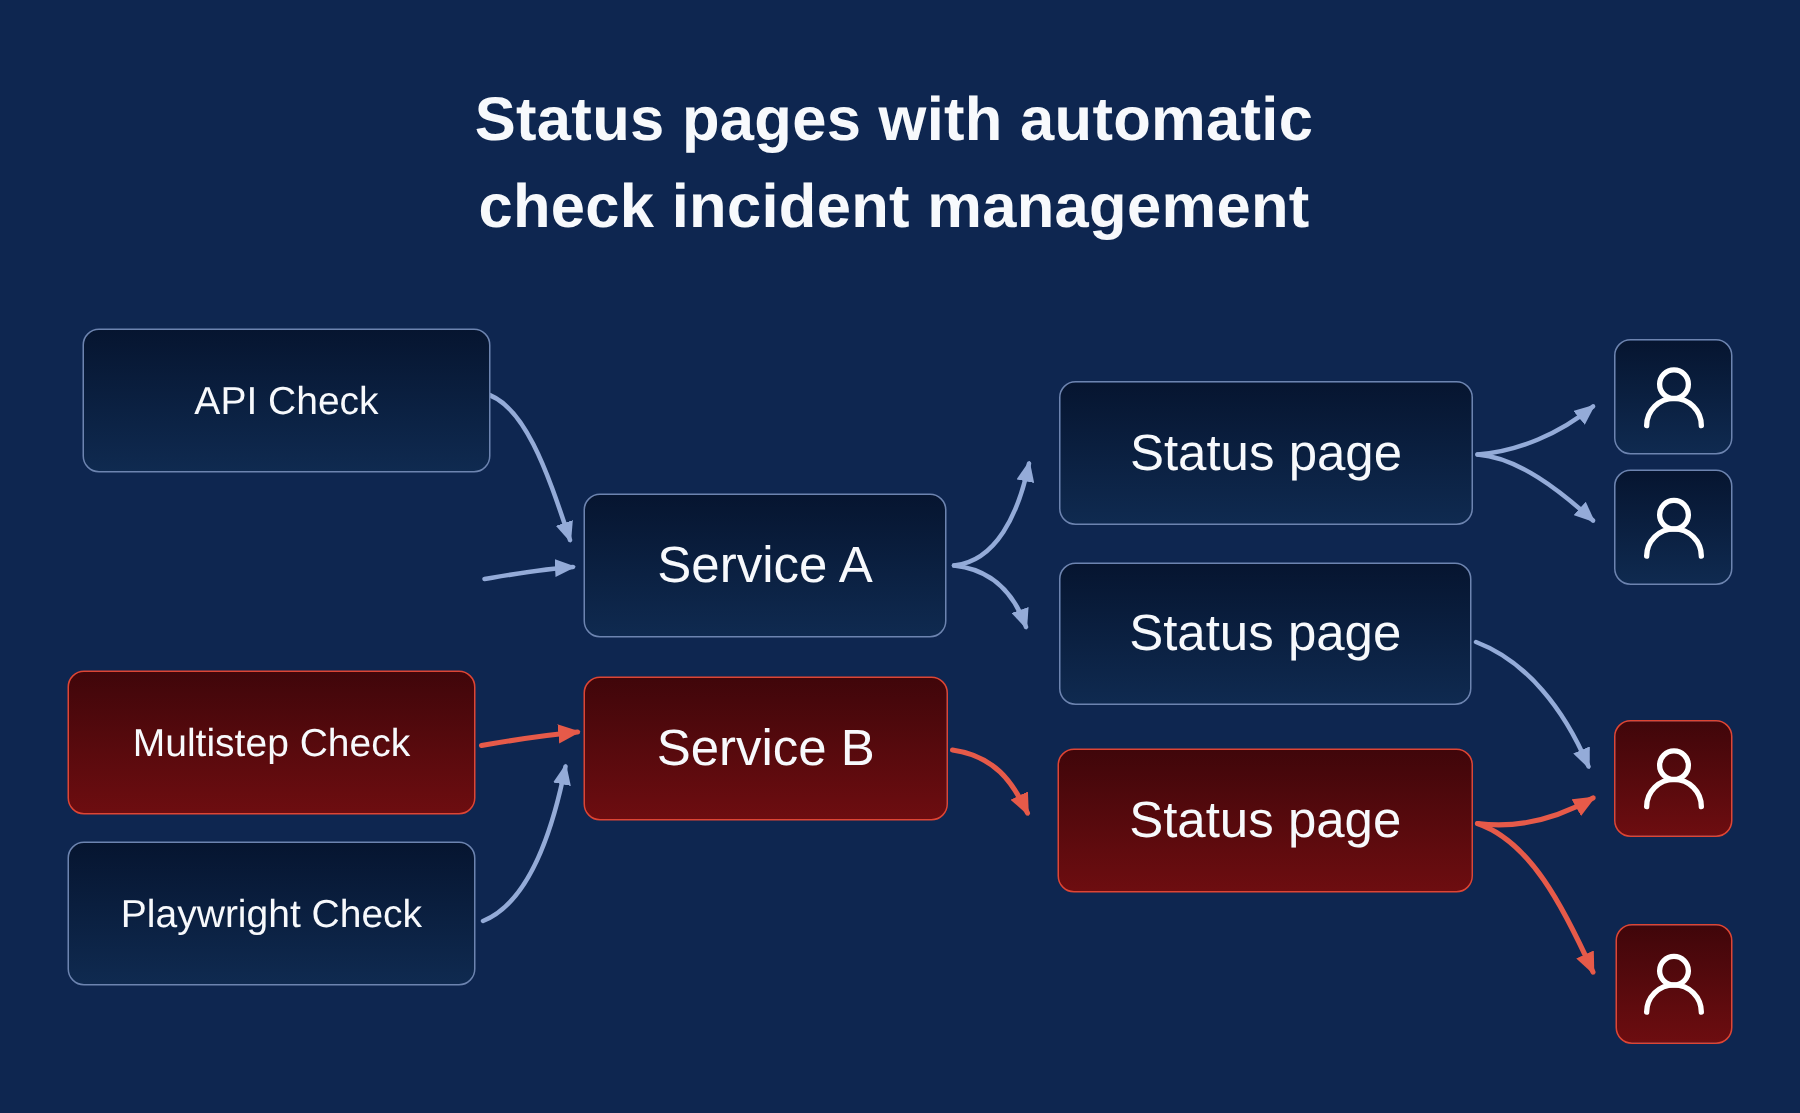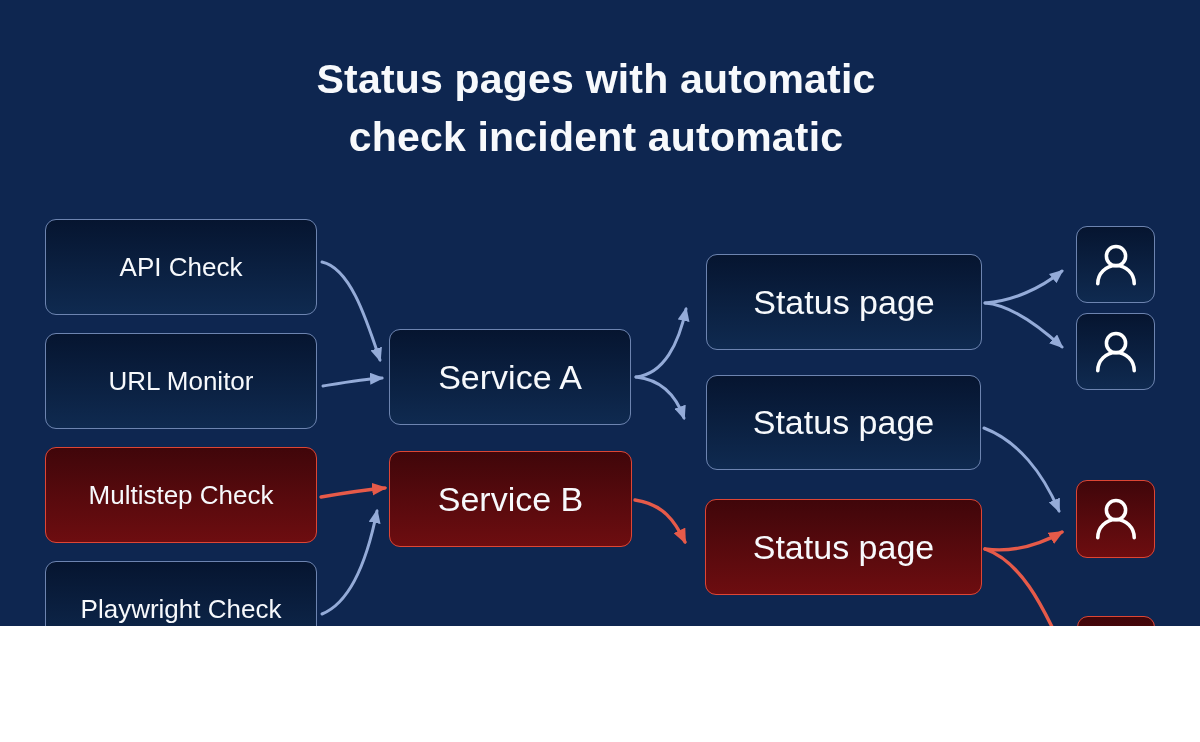--- a/index.html
+++ b/index.html
@@ -1,21 +1,21 @@
 <!DOCTYPE html>
 <html style="--background: #0e2650; --text: #f7f9fc; --node-blue-fill-top: #061530; --node-blue-fill-bottom: #0f2a50; --node-blue-border: #6d84b0; --node-red-fill-top: #40060a; --node-red-fill-bottom: #6d0d10; --node-red-border: #de4534; --arrow-blue: #94abd8; --arrow-red: #e65a49;"><head>
 <meta charset="utf-8">
 <style>
   html,body { margin:0; padding:0; }
   body { font-family: "Liberation Sans", "DejaVu Sans", sans-serif; }
 
   .canvas {
     position: relative;
     width: 1200px;
-    height: 626px;
+    height: 742px;
     background: var(--background, #0e2650);
     overflow: hidden;
   }
 
   .title {
     position: absolute;
     top: 50px; left: 0; width: 1192px;
     text-align: center;
     color: var(--text, #f7f9fc);
     font-size: 41px;
@@ -66,21 +66,21 @@
     stroke-linecap: round;
   }
 </style>
 </head>
 <body>
 
 <div class="canvas">
 
   <div class="title">
     <div>Status pages with automatic</div>
-    <div>check incident automatic</div>
+    <div>check incident management</div>
   </div>
 
   <svg class="arrows" viewBox="0 0 1200 742">
     <defs>
       <marker id="arrow-blue" viewBox="0 0 14 12" refX="12" refY="6" markerWidth="14" markerHeight="12" orient="auto" markerUnits="userSpaceOnUse">
         <path d="M 0 0 L 14 6 L 0 12 Z" class="head-blue"></path>
       </marker>
       <marker id="arrow-red" viewBox="0 0 14 12" refX="12" refY="6" markerWidth="15" markerHeight="13" orient="auto" markerUnits="userSpaceOnUse">
         <path d="M 0 0 L 14 6 L 0 12 Z" class="head-red"></path>
       </marker>
@@ -92,27 +92,24 @@
       <path d="M 636 377 C 664 374 679 343 686 309" class="edge blue" marker-end="url(#arrow-blue)"></path>
       <path d="M 636 377 C 664 380 677 398 684 418" class="edge blue" marker-end="url(#arrow-blue)"></path>
       <path d="M 635 500 C 663 504 675 521 685 542" class="edge red" marker-end="url(#arrow-red)"></path>
       <path d="M 985 303 C 1012 301 1040 289 1062 271" class="edge blue" marker-end="url(#arrow-blue)"></path>
       <path d="M 985 303 C 1012 305 1040 327 1062 347" class="edge blue" marker-end="url(#arrow-blue)"></path>
       <path d="M 984 428 C 1018 441 1043 473 1059 511" class="edge blue" marker-end="url(#arrow-blue)"></path>
       <path d="M 985 549 C 1016 553 1041 544 1062 532" class="edge red" marker-end="url(#arrow-red)"></path>
       <path d="M 985 549 C 1020 561 1042 604 1062 648" class="edge red" marker-end="url(#arrow-red)"></path>
     </svg>
 
-  <div class="node blue size-m" style="left:45px;top:219px;width:272px;height:96px">
+  <div class="node blue size-m" style="left:55px;top:219px;width:272px;height:96px">
     <span class="label">API Check</span>
   </div>
 
-  <div class="node blue size-m" style="left:45px;top:333px;width:272px;height:96px">
-    <span class="label">URL Monitor</span>
-  </div>
 
   <div class="node red size-m" style="left:45px;top:447px;width:272px;height:96px">
     <span class="label">Multistep Check</span>
   </div>
 
   <div class="node blue size-l" style="left:389px;top:329px;width:242px;height:96px">
     <span class="label">Service A</span>
   </div>
 
   <div class="node blue size-m" style="left:45px;top:561px;width:272px;height:96px">

